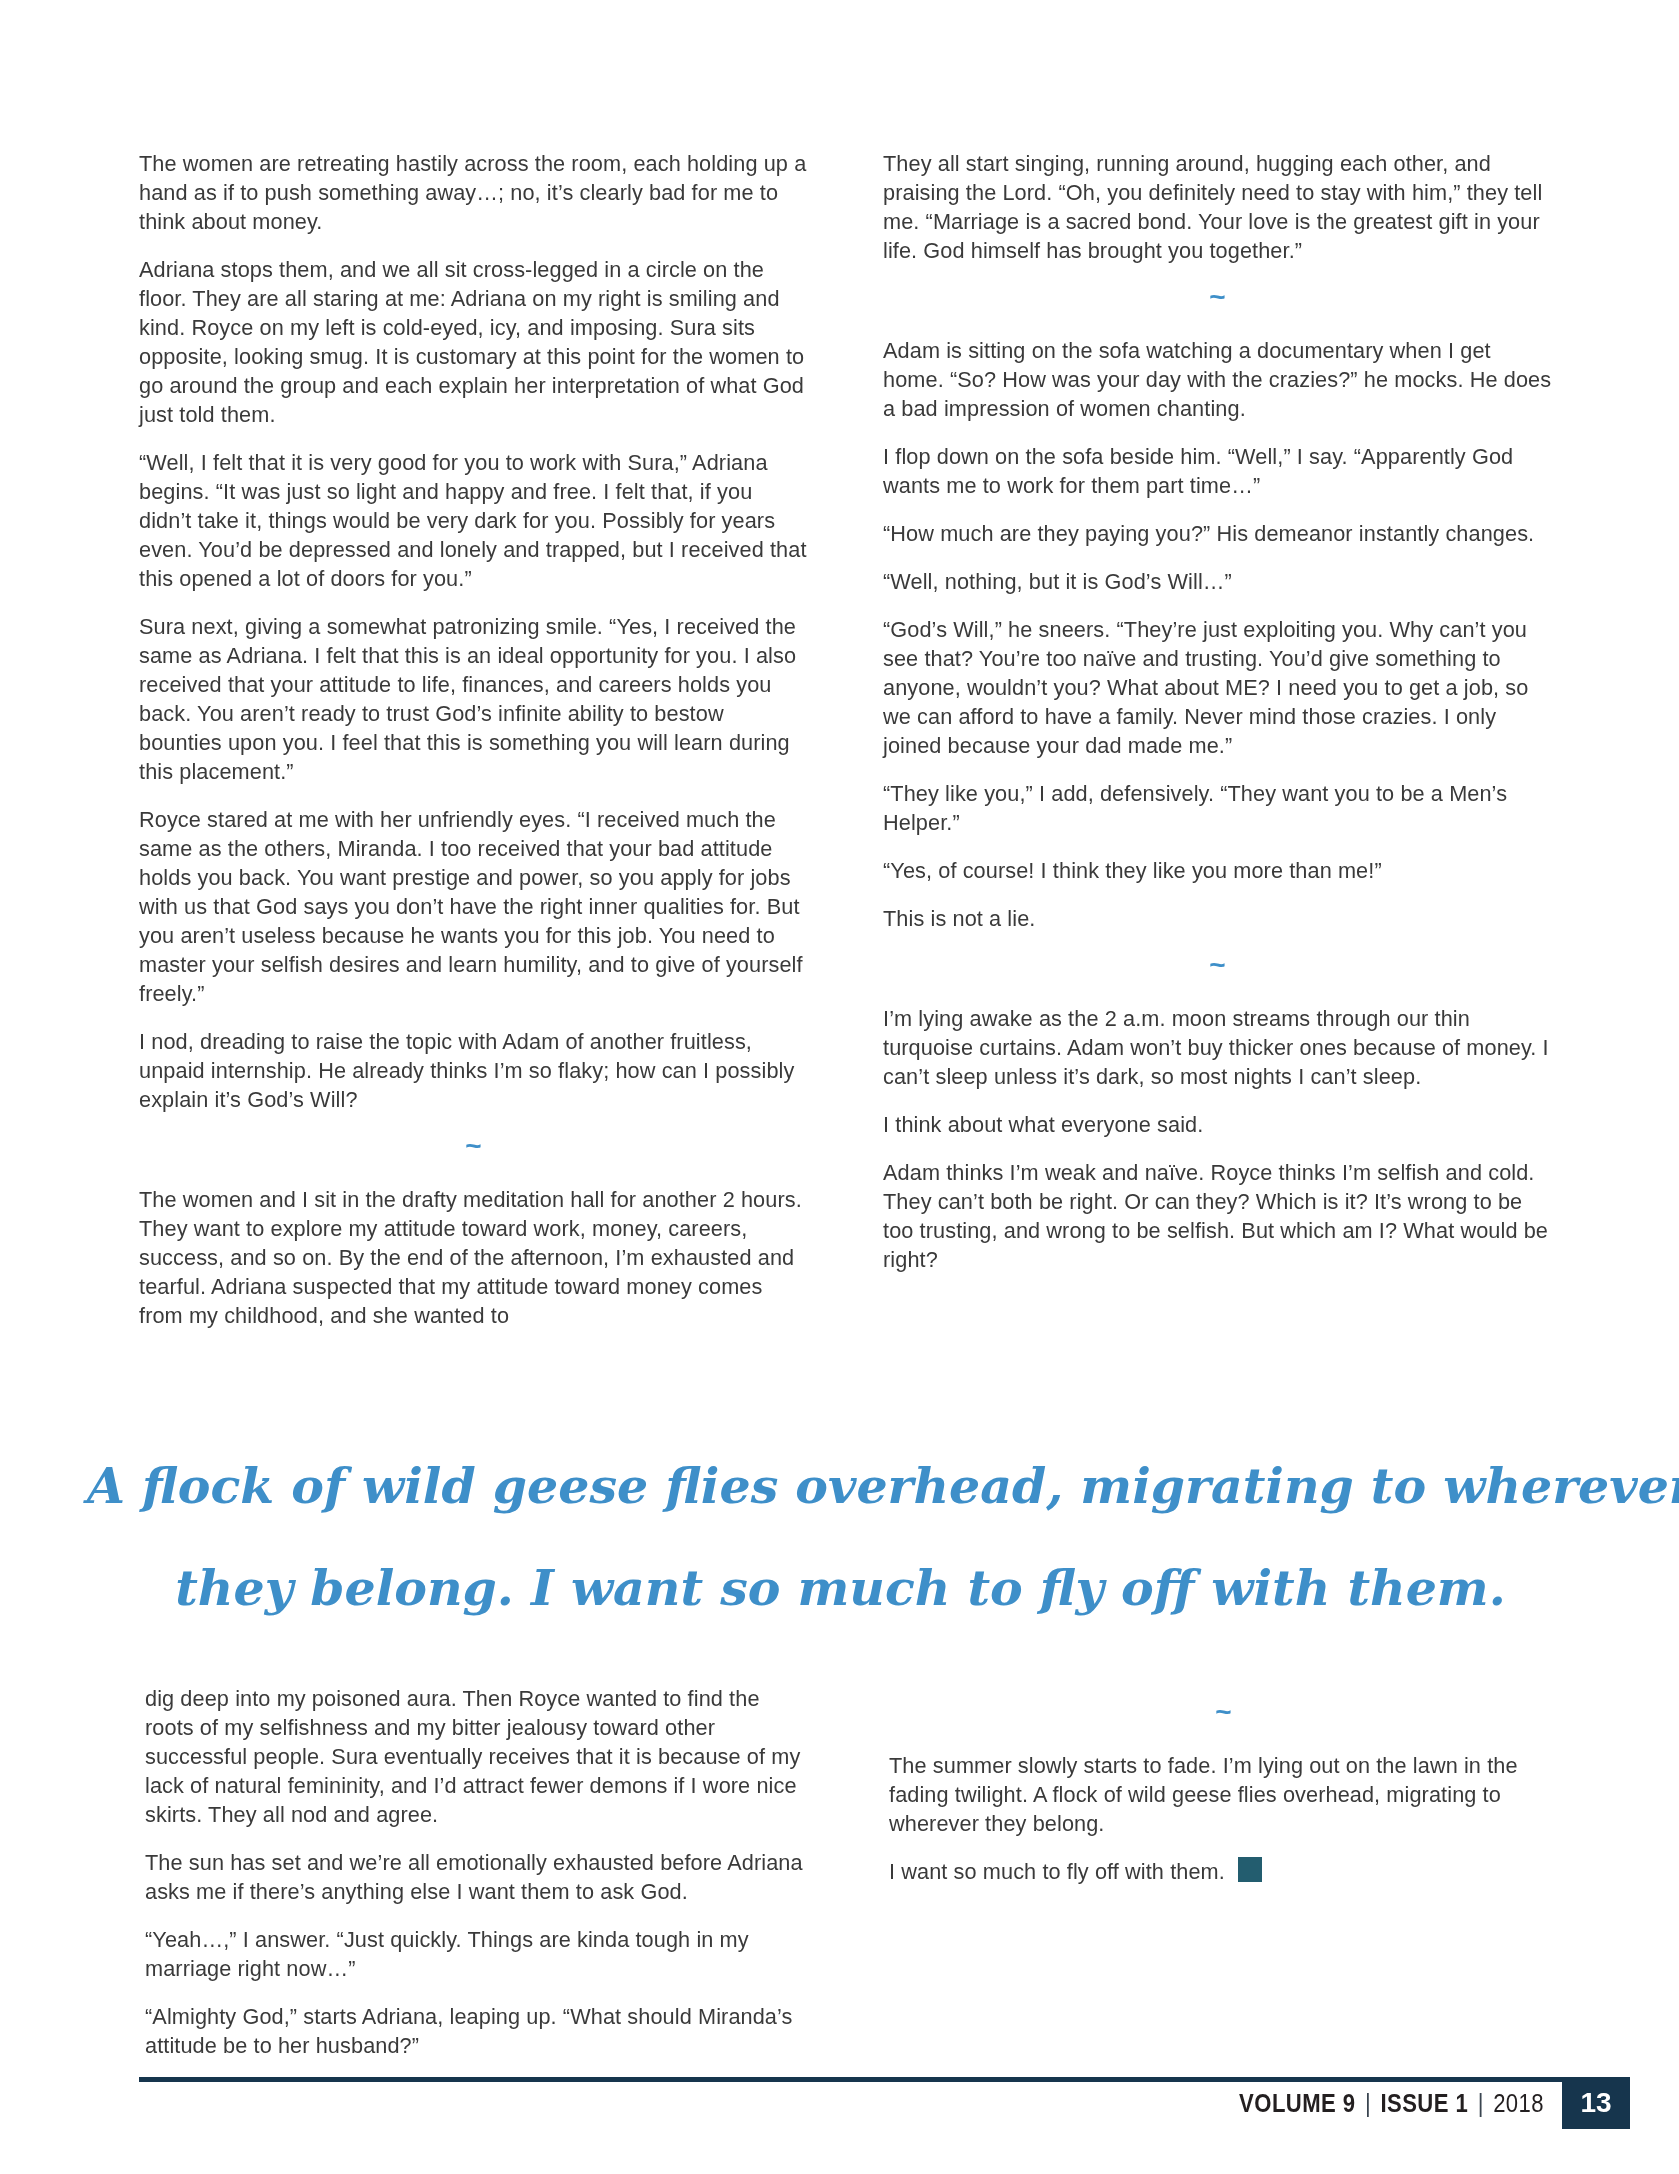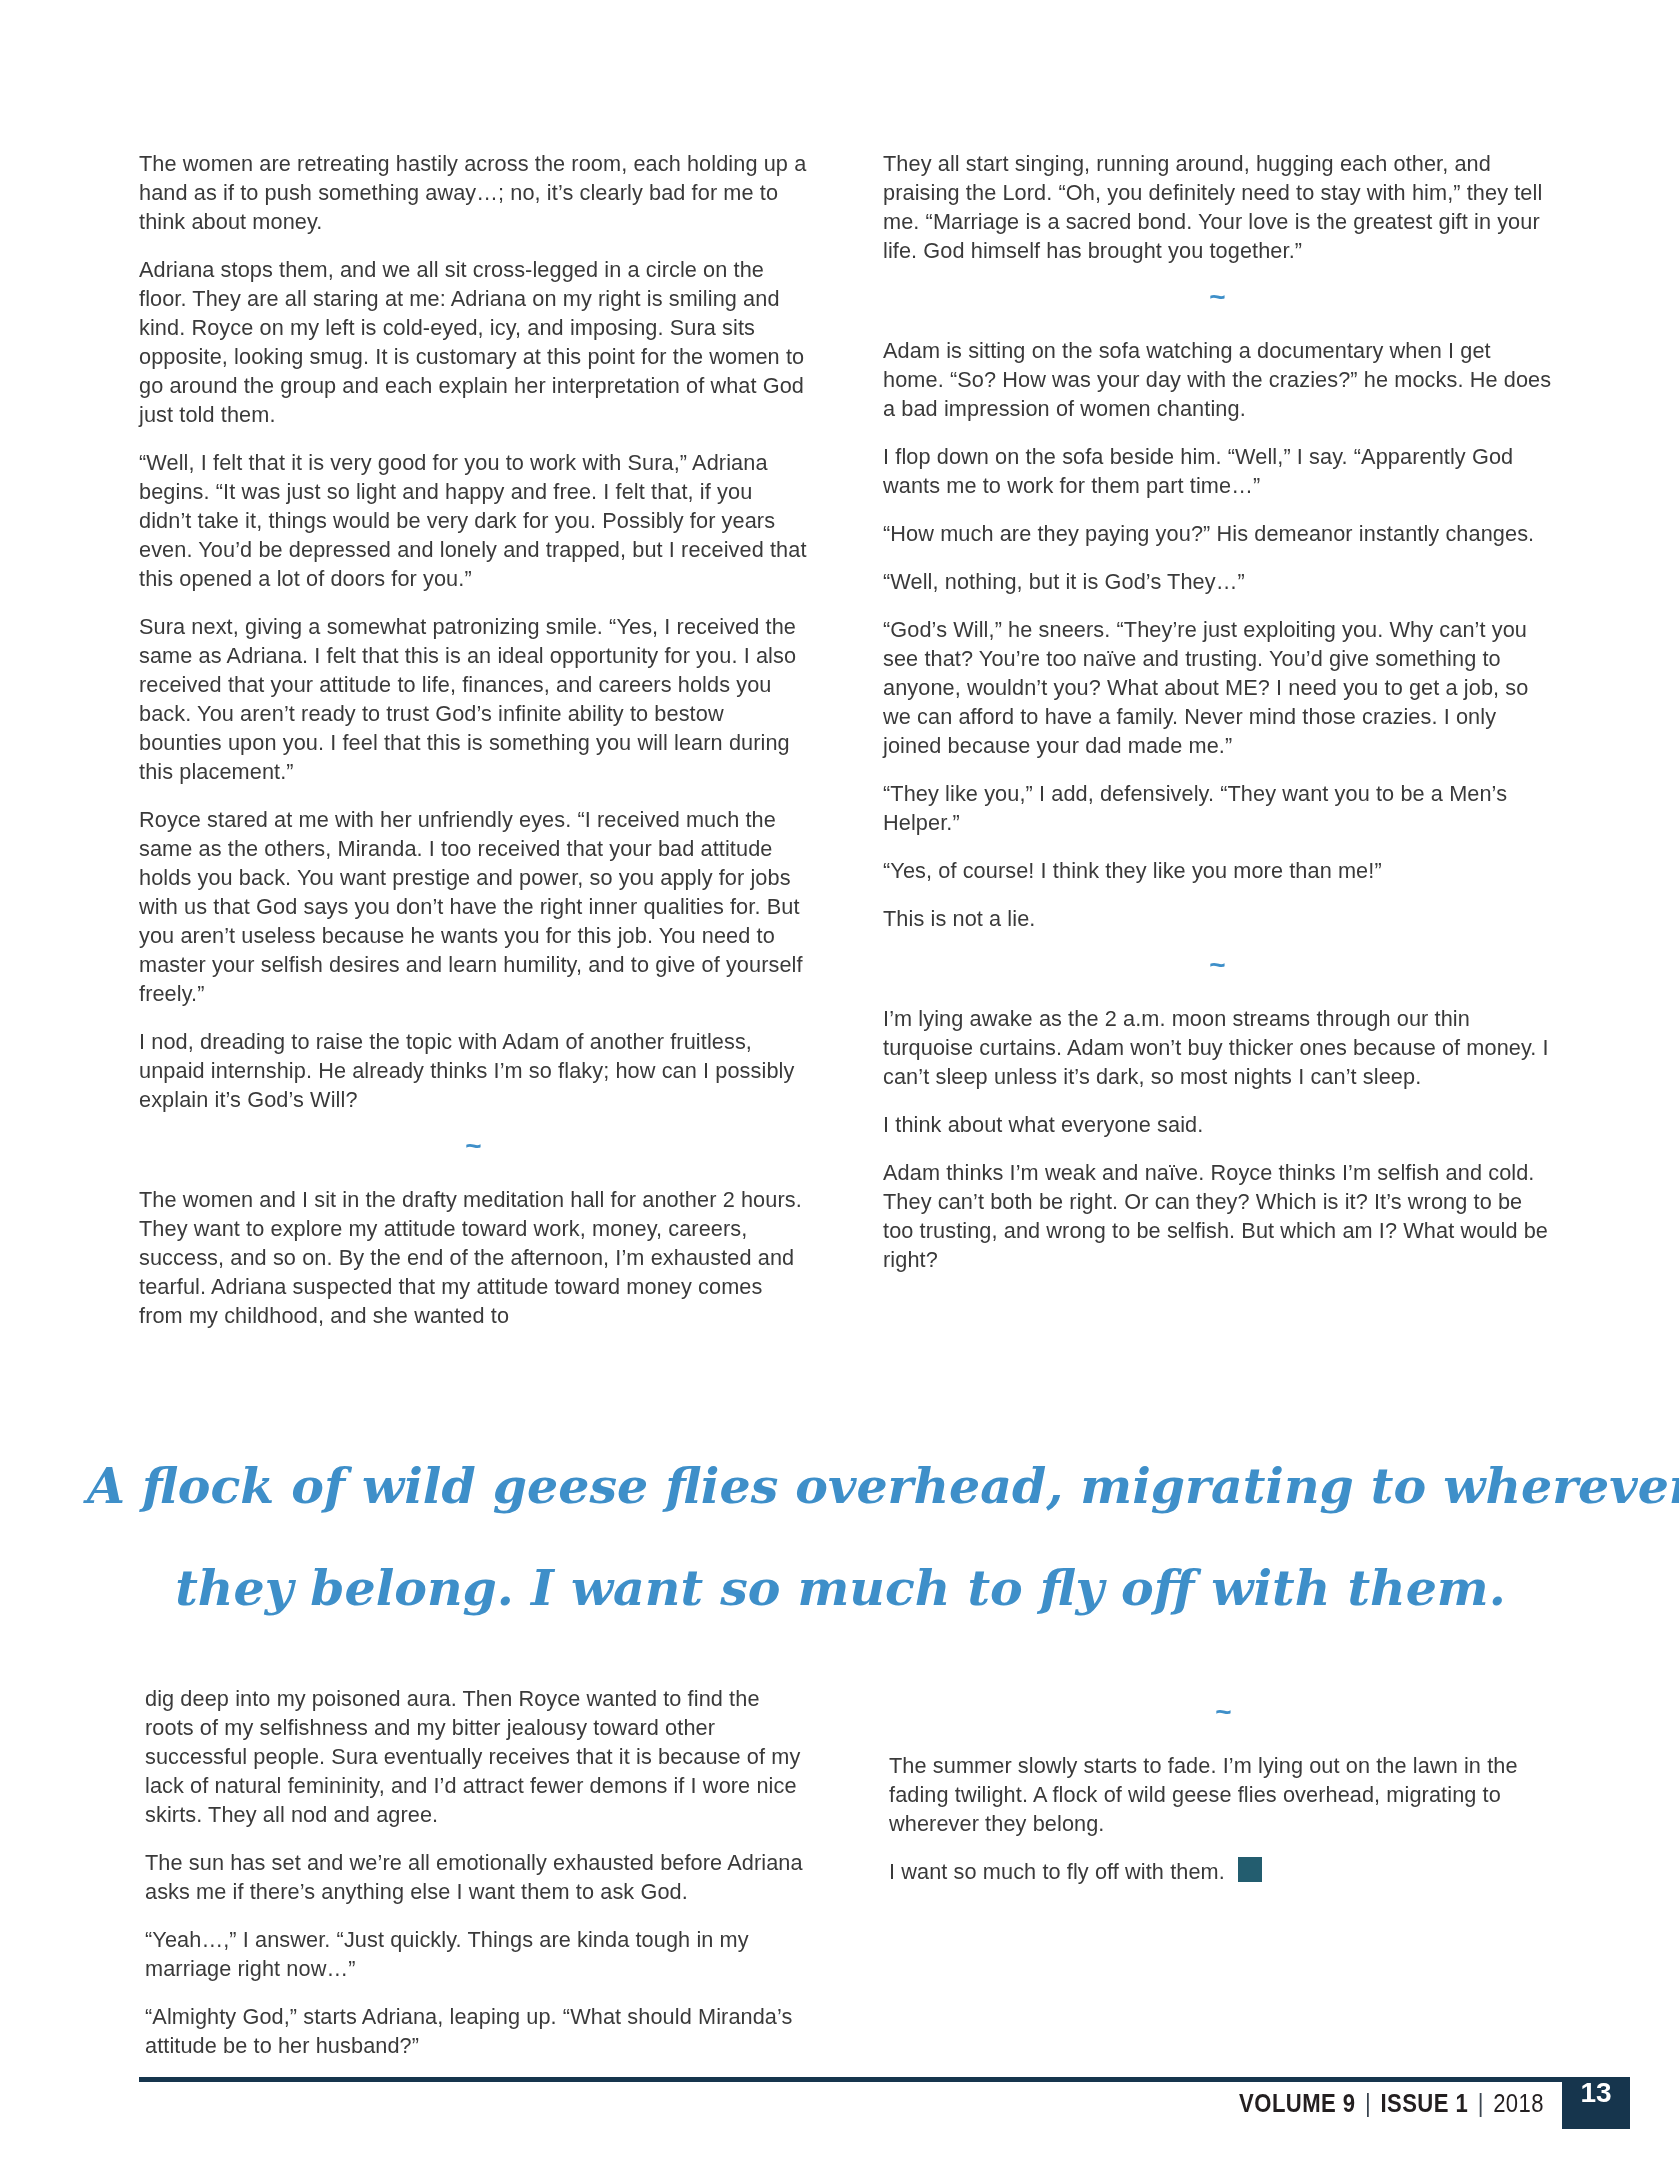--- a/index.html
+++ b/index.html
@@ -66,21 +66,21 @@
   }
   .pagebox {
     position: absolute;
     left: 1562px;
     top: 2077px;
     width: 68px;
     height: 52px;
     background: #16354d;
     color: #ffffff;
     display: flex;
-    align-items: flex-start;
+    align-items: center;
     justify-content: center;
     font-size: 28px;
     font-weight: bold;
   }
   .footer-meta {
     position: absolute;
     left: 139px;
     top: 2088px;
     width: 1405px;
     text-align: right;
@@ -109,21 +109,21 @@
       <p class="body">I nod, dreading to raise the topic with Adam of another fruitless, unpaid internship. He already thinks I’m so flaky; how can I possibly explain it’s God’s Will?</p>
       <div class="sep">~</div>
       <p class="body">The women and I sit in the drafty meditation hall for another 2 hours. They want to explore my attitude toward work, money, careers, success, and so on. By the end of the afternoon, I’m exhausted and tearful. Adriana suspected that my attitude toward money comes from my childhood, and she wanted to</p>
     </div>
     <div class="col">
       <p class="body">They all start singing, running around, hugging each other, and praising the Lord. “Oh, you definitely need to stay with him,” they tell me. “Marriage is a sacred bond. Your love is the greatest gift in your life. God himself has brought you together.”</p>
       <div class="sep">~</div>
       <p class="body">Adam is sitting on the sofa watching a documentary when I get home. “So? How was your day with the crazies?” he mocks. He does a bad impression of women chanting.</p>
       <p class="body">I flop down on the sofa beside him. “Well,” I say. “Apparently God wants me to work for them part time…”</p>
       <p class="body">“How much are they paying you?” His demeanor instantly changes.</p>
-      <p class="body">“Well, nothing, but it is God’s They…”</p>
+      <p class="body">“Well, nothing, but it is God’s Will…”</p>
       <p class="body">“God’s Will,” he sneers. “They’re just exploiting you. Why can’t you see that? You’re too naïve and trusting. You’d give something to anyone, wouldn’t you? What about ME? I need you to get a job, so we can afford to have a family. Never mind those crazies. I only joined because your dad made me.”</p>
       <p class="body">“They like you,” I add, defensively. “They want you to be a Men’s Helper.”</p>
       <p class="body">“Yes, of course! I think they like you more than me!”</p>
       <p class="body">This is not a lie.</p>
       <div class="sep">~</div>
       <p class="body">I’m lying awake as the 2 a.m. moon streams through our thin turquoise curtains. Adam won’t buy thicker ones because of money. I can’t sleep unless it’s dark, so most nights I can’t sleep.</p>
       <p class="body">I think about what everyone said.</p>
       <p class="body">Adam thinks I’m weak and naïve. Royce thinks I’m selfish and cold. They can’t both be right. Or can they? Which is it? It’s wrong to be too trusting, and wrong to be selfish. But which am I? What would be right?</p>
     </div>
   </div>

